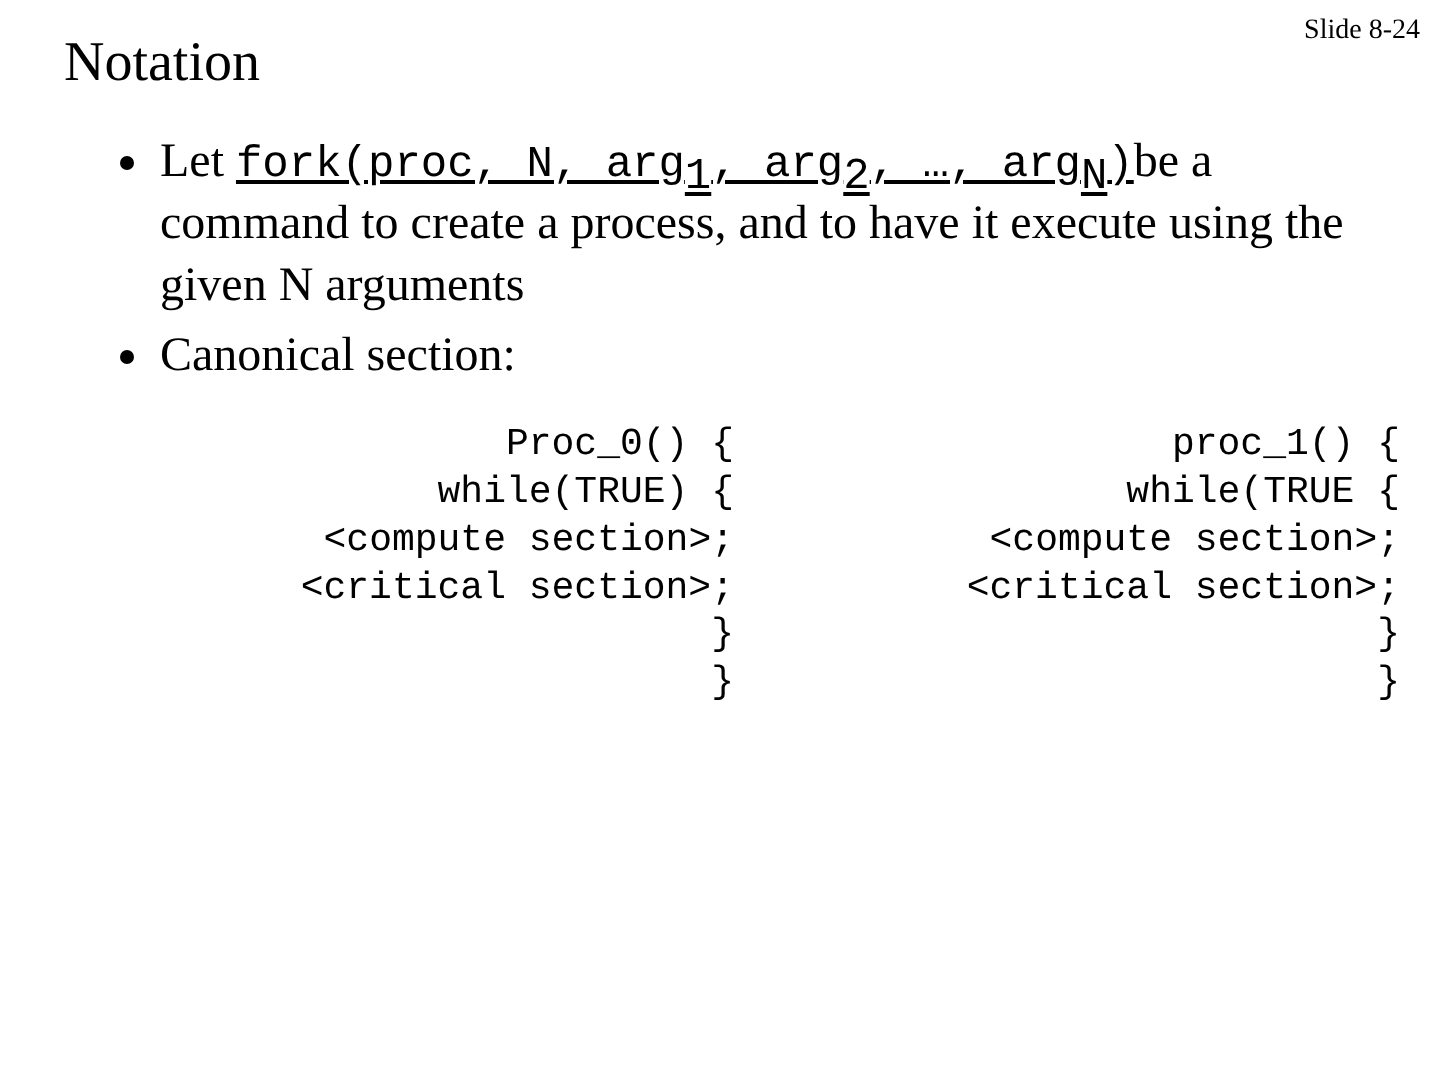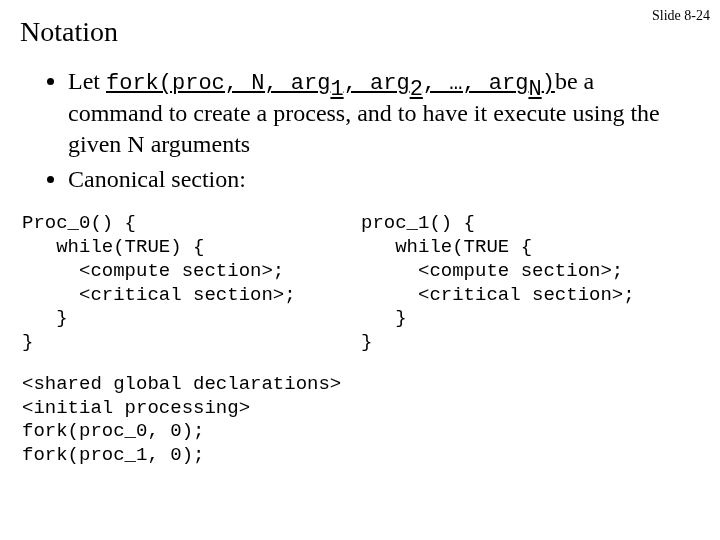--- a/index.html
+++ b/index.html
@@ -10,21 +10,21 @@
     background: #fff;
     font-family: "Times New Roman", Times, serif;
     color: #000;
     overflow: hidden;
   }
   .slide {
     position: relative;
     width: 720px;
     height: 540px;
     box-sizing: border-box;
-    padding: 10px 20px 20px 20px;
+    padding: 10px 20px 20px 32px;
   }
   .slide-number {
     position: absolute;
     top: 8px;
     right: 10px;
     font-size: 14px;
     font-family: "Times New Roman", Times, serif;
   }
   .title {
     font-size: 28px;
@@ -56,20 +56,21 @@
     flex-direction: row;
     gap: 0;
     margin: 0 0 18px 0;
   }
   .code-col {
     flex: 1;
     font-family: "Courier New", Courier, monospace;
     font-size: 19px;
     line-height: 1.25;
     white-space: pre;
+    text-align: right;
   }
   .code-col.left {
     padding-left: 2px;
   }
   .code-col.right {
     padding-left: 0;
   }
   .code-bottom {
     font-family: "Courier New", Courier, monospace;
     font-size: 19px;
@@ -102,18 +103,14 @@
    }
 }</div>
     <div class="code-col right">proc_1() {
    while(TRUE {
      &lt;compute section&gt;;
      &lt;critical section&gt;;
    }
 }</div>
   </div>
 
-  <div class="code-bottom">&lt;shared global declarations&gt;
-&lt;initial processing&gt;
-fork(proc_0, 0);
-fork(proc_1, 0);</div>
 
 </div>
 
 </body></html>

